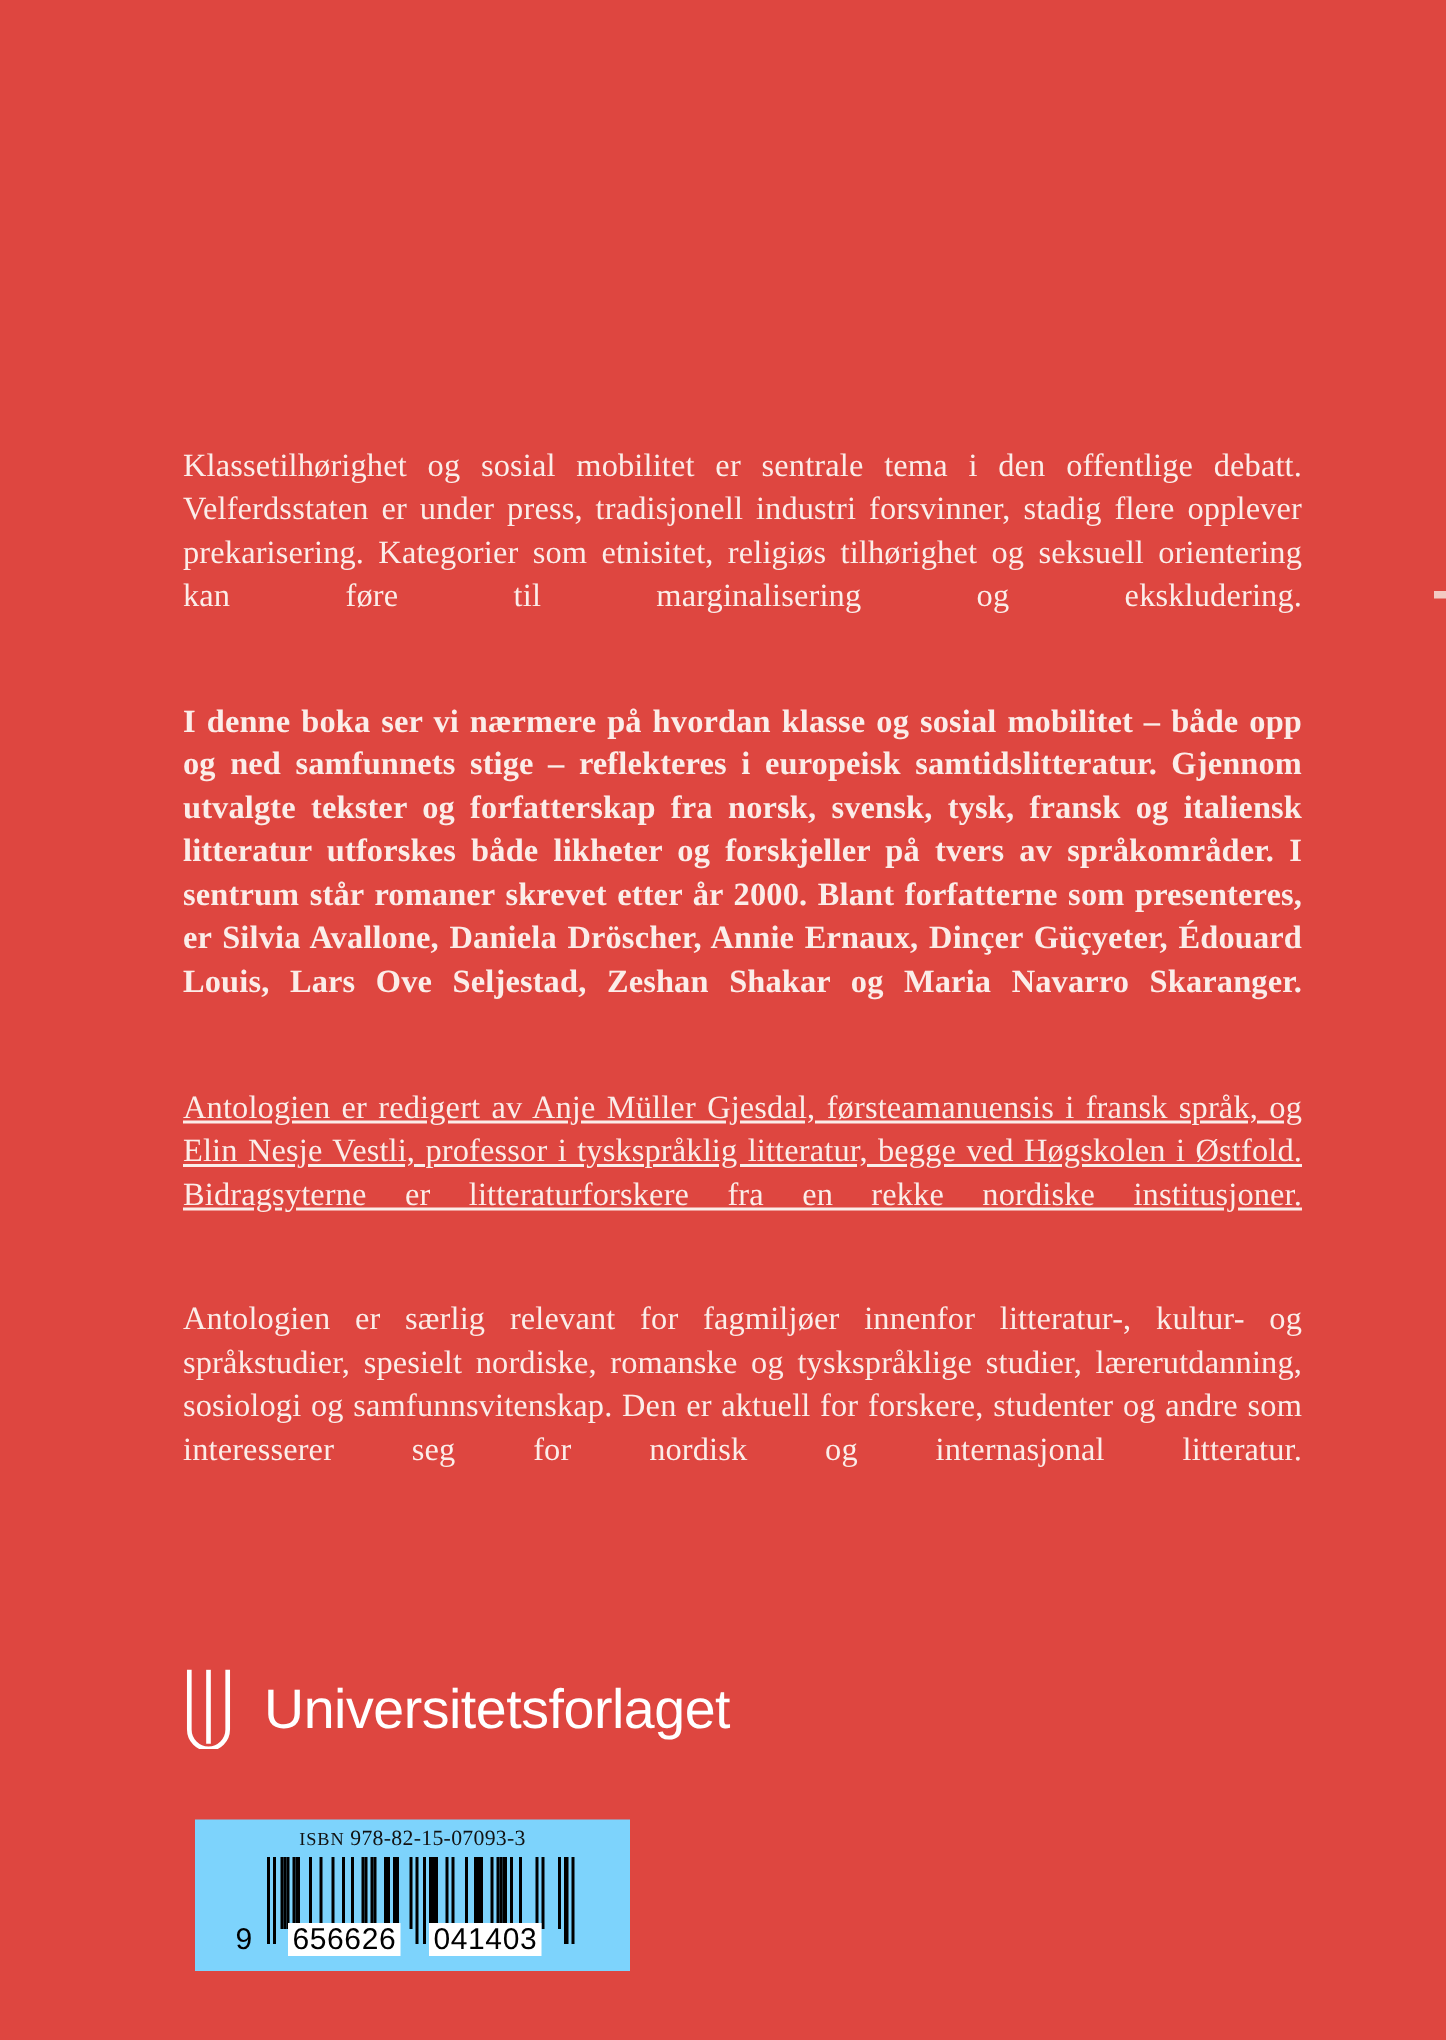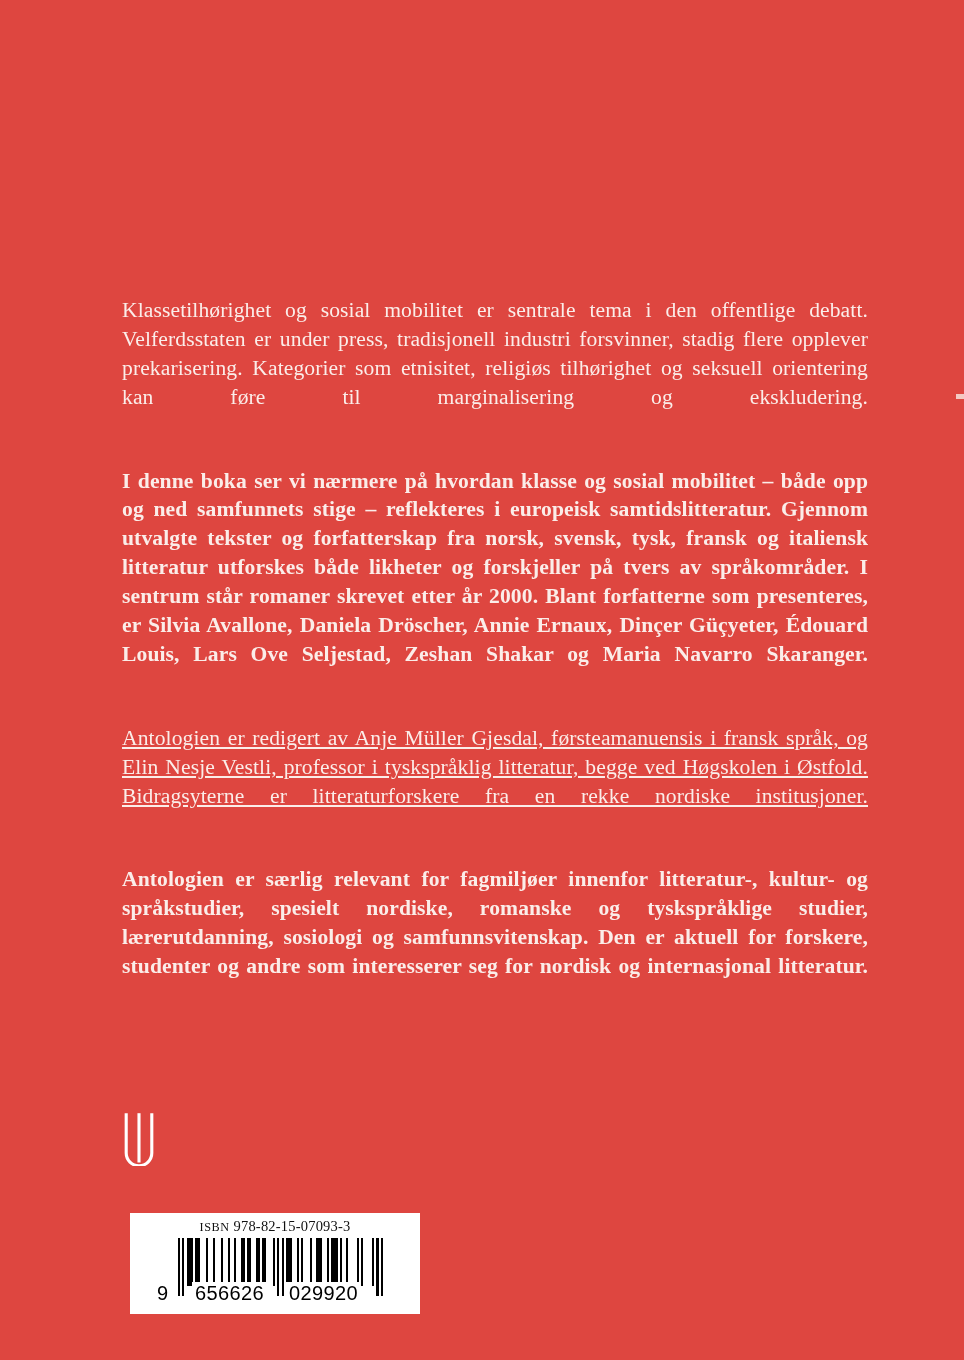--- a/index.html
+++ b/index.html
@@ -33,21 +33,20 @@
     text-align: justify;
     text-justify: inter-word;
     -webkit-hyphens: manual;
     hyphens: manual;
     letter-spacing: 0.1px;
     word-spacing: 0.2px;
   }
 
   .blurb p:last-child {
     margin-bottom: 0;
-    font-weight: bold;
   }
 
   
   .blurb p.p1 { margin-bottom: 26px; }
   .blurb p.p2 { margin-bottom: 26px; font-weight: bold; }
   .blurb p.p3 { margin-bottom: 26px; text-decoration: underline; }
 
   
   .blurb p::after {
     content: "";
@@ -86,21 +85,21 @@
     font-weight: 400;
   }
 
   
   .barcode-box {
     position: absolute;
     left: 130px;
     top: 1213px;
     width: 290px;
     height: 101px;
-    background: #ffffff;
+    background: #7dd3fc;
     box-sizing: border-box;
     padding-top: 6px;
     display: flex;
     flex-direction: column;
     align-items: center;
   }
 
   .isbn-text {
     color: #111111;
     font-family: "Liberation Serif", "DejaVu Serif", serif;
@@ -202,20 +201,21 @@
     <p class="p4">Antologien er særlig relevant for fagmiljøer innenfor litteratur-, kultur- og språkstudier, spesielt nordiske, romanske og tyskspråklige studier, lærerutdanning, sosiologi og samfunnsvitenskap. Den er aktuell for forskere, studenter og andre som interesserer seg for nordisk og internasjonal litteratur.</p>
   </div>
 
   <div class="publisher">
     <span class="logo-mark">
       <svg width="30" height="54" viewBox="0 0 30 54" xmlns="http://www.w3.org/2000/svg">
         <path d="M2.2 1.2 L2.2 41 A12.8 12.8 0 0 0 27.8 41 L27.8 1.2" fill="none" stroke="#FFFFFF" stroke-width="3.1"></path>
         <line x1="15" y1="1.2" x2="15" y2="50.5" stroke="#FFFFFF" stroke-width="3.1"></line>
       </svg>
     </span>
+    <span class="publisher-name">Universitetsforlaget</span>
   </div>
 
   <div class="barcode-box">
     <div class="isbn-text">
       <span class="sc">ISBN</span>
       <span>978-82-15-07093-3</span>
     </div>
     <div class="barcode-wrap">
       <div class="bars">
           <div class="b guard" style="width:2.168px"></div>
@@ -310,20 +310,20 @@
           <div class="sp" style="width:2.168px"></div>
           <div class="b" style="width:2.168px"></div>
           <div class="sp" style="width:2.168px"></div>
           <div class="b guard" style="width:2.168px"></div>
           <div class="sp" style="width:2.168px"></div>
           <div class="b guard" style="width:2.168px"></div>
         </div>
       <div class="digits">
         <span class="d-lead">9</span>
         <span class="d-left">656626</span>
-        <span class="d-right">029920</span>
+        <span class="d-right">041403</span>
       </div>
     </div>
   </div>
 
   <div class="edge-artifact"></div>
 
 </div>
 
 </body></html>

